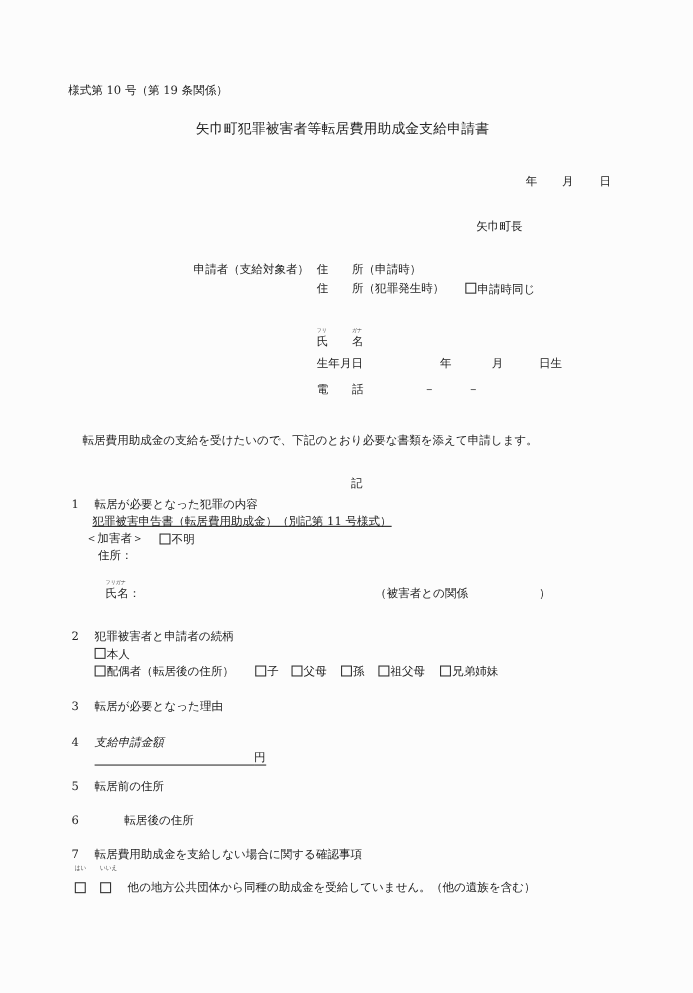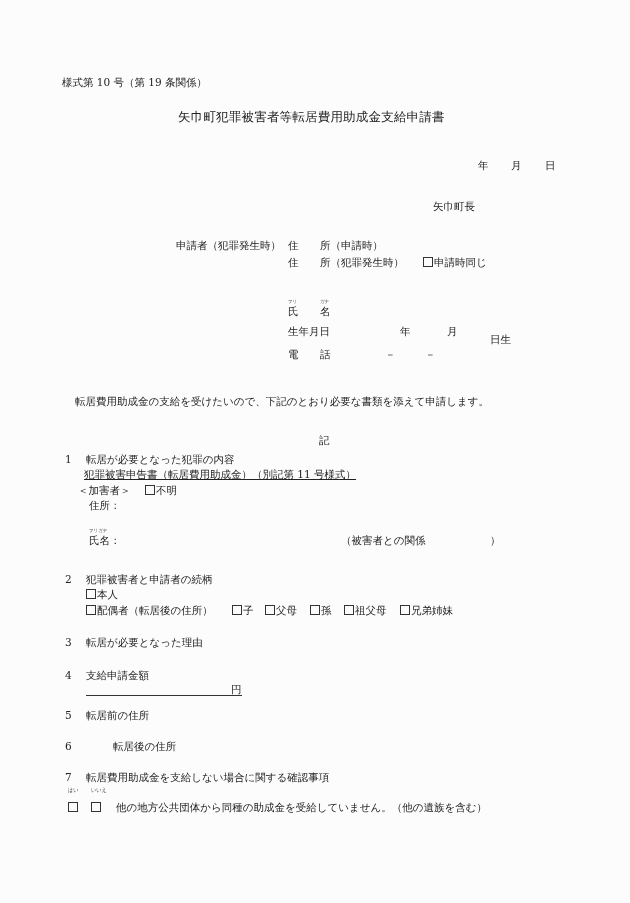--- a/index.html
+++ b/index.html
@@ -28,59 +28,59 @@
 
 <div class="abs" style="left:62px; top:66px;margin-top:11px;">様式第 10 号（第 19 条関係）</div>
 <div class="abs title" style="left:178px; top:111px;">矢巾町犯罪被害者等転居費用助成金支給申請書</div>
 
 <div class="abs" style="left:478px; top:160px;">年</div>
 <div class="abs" style="left:511px; top:160px;">月</div>
 <div class="abs" style="left:545px; top:160px;">日</div>
 
 <div class="abs" style="left:433px; top:201px;">矢巾町長</div>
 
-<div class="abs" style="left:176px; top:240px;">申請者（犯罪発生時）</div>
+<div class="abs" style="left:176px; top:240px;">申請者（支給対象者）</div>
 <div class="abs" style="left:288px; top:240px;">住</div>
 <div class="abs" style="left:320px; top:240px;">所（申請時）</div>
 
 <div class="abs" style="left:288px; top:257px;">住</div>
 <div class="abs" style="left:320px; top:257px;">所（犯罪発生時）</div>
 <div class="abs" style="left:423px; top:257px;">
   <span class="checkbox"></span><span>申請時同じ</span>
 </div>
 
 <div class="abs" style="left:288px; top:306px;">
   <span class="ruby-wrap"><span class="ruby">フリ</span><span>氏</span></span>
 </div>
 <div class="abs" style="left:320px; top:306px;">
   <span class="ruby-wrap"><span class="ruby">ガナ</span><span>名</span></span>
 </div>
 
 <div class="abs" style="left:288px; top:326px;">生年月日</div>
 <div class="abs" style="left:400px; top:326px;">年</div>
 <div class="abs" style="left:447px; top:326px;">月</div>
-<div class="abs" style="left:490px; top:326px;margin-top:8px;">日生</div>
+<div class="abs" style="left:490px; top:326px;">日生</div>
 
 <div class="abs" style="left:288px; top:349px;">電</div>
 <div class="abs" style="left:320px; top:349px;">話</div>
 <div class="abs" style="left:385px; top:349px;">－</div>
 <div class="abs" style="left:425px; top:349px;">－</div>
 
 <div class="abs" style="left:75px; top:396px;text-align:center;">転居費用助成金の支給を受けたいので、下記のとおり必要な書類を添えて申請します。</div>
 <div class="abs" style="left:319px; top:435px;">記</div>
 
 <div class="abs" style="left:65px; top:454px;">1</div>
 <div class="abs" style="left:86px; top:454px;">転居が必要となった犯罪の内容</div>
 <div class="abs" style="left:84px; top:469px;text-decoration:underline;">犯罪被害申告書（転居費用助成金）（別記第 11 号様式）</div>
 <div class="abs" style="left:78px; top:485px;">＜加害者＞</div>
 <div class="abs" style="left:145px; top:485px;">
   <span class="checkbox"></span><span>不明</span>
 </div>
 <div class="abs" style="left:89px; top:500px;">住所：</div>
-<div class="abs" style="left:89px; top:535px;">
+<div class="abs" style="left:96px; top:535px;">
   <span class="ruby-wrap"><span class="ruby">フリガナ</span><span>氏名：</span></span>
 </div>
 <div class="abs" style="left:341px; top:535px;">（被害者との関係</div>
 <div class="abs" style="left:490px; top:535px;">）</div>
 
 <div class="abs" style="left:65px; top:574px;">2</div>
 <div class="abs" style="left:86px; top:574px;">犯罪被害者と申請者の続柄</div>
 <div class="abs" style="left:86px; top:589px;">
   <span class="checkbox"></span><span>本人</span>
 </div>
@@ -100,21 +100,21 @@
   <span class="checkbox"></span><span>祖父母</span>
 </div>
 <div class="abs" style="left:400px; top:605px;">
   <span class="checkbox"></span><span>兄弟姉妹</span>
 </div>
 
 <div class="abs" style="left:65px; top:637px;">3</div>
 <div class="abs" style="left:86px; top:637px;">転居が必要となった理由</div>
 
 <div class="abs" style="left:65px; top:670px;">4</div>
-<div class="abs" style="left:86px; top:670px;">支給申請金額</div>
+<div class="abs" style="left:86px; top:670px;font-style:italic;">支給申請金額</div>
 <div class="abs" style="left:86px; top:684px;">
   <span class="underline-field"></span><span style="border-bottom:1px solid #333; display:inline-block; height:11px;">円</span>
 </div>
 
 <div class="abs" style="left:65px; top:710px;">5</div>
 <div class="abs" style="left:86px; top:710px;">転居前の住所</div>
 
 <div class="abs" style="left:65px; top:741px;">6</div>
 <div class="abs" style="left:86px; top:741px;padding-left:27px;">転居後の住所</div>
 

